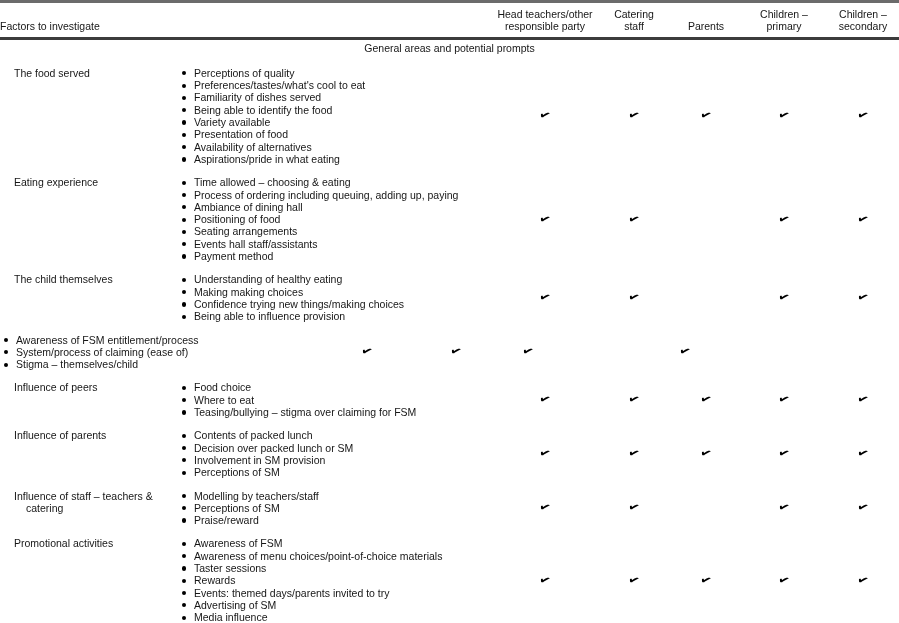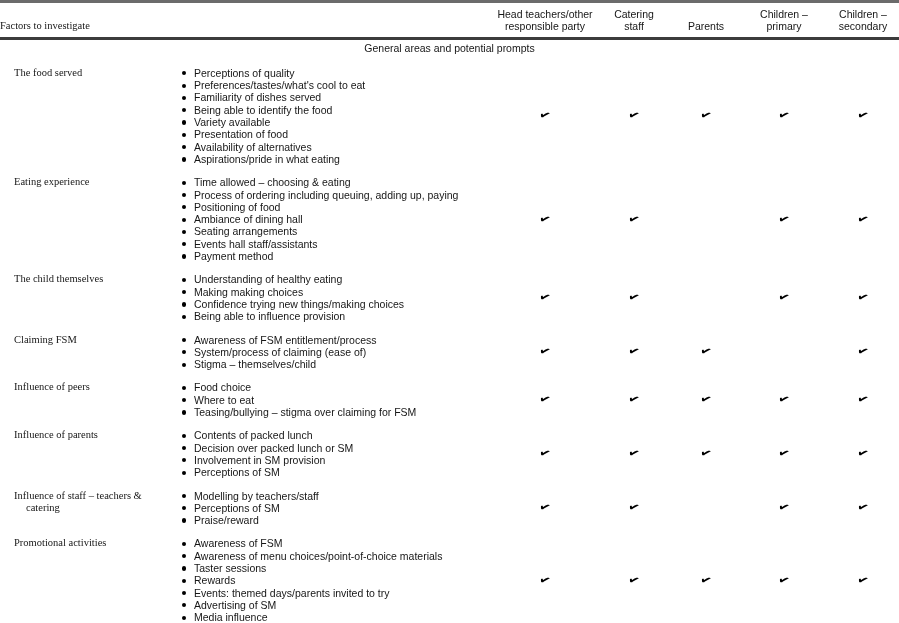--- a/index.html
+++ b/index.html
@@ -36,21 +36,21 @@
   .hcell { box-sizing: border-box; }
   .hcell .hline {
     text-align: center;
     white-space: nowrap;
   }
   .hcell.factor-head {
     text-align: left;
     white-space: nowrap;
   }
   
-  .w-factor  { width: 178px; font-family: Liberation Serif, serif; }
+  .w-factor  { width: 178px; }
   .w-prompts { width: 315px; }
   .w-c0 { width: 104px; }
   .w-c1 { width: 74px; }
   .w-c2 { width: 70px; }
   .w-c3 { width: 86px; }
   .w-c4 { width: 72px; }
   
   .tbody { padding: 2px 0 6px 0; }
   .section-label { margin: 0 0 13px 0; text-align: center; }
   .row { display: flex; margin-bottom: 11px; }
@@ -156,22 +156,22 @@
         <div class="checkcell w-c4">
             <span class="check-glyph">✔</span>
           </div>
       </div>
 
       <div class="row">
         <div class="factor-cell w-factor">Eating experience</div>
         <ul class="prompts w-prompts">
           <li>Time allowed – choosing &amp; eating</li>
           <li>Process of ordering including queuing, adding up, paying</li>
+          <li>Ambiance of dining hall</li>
           <li>Positioning of food</li>
-          <li>Ambiance of dining hall</li>
           <li>Seating arrangements</li>
           <li>Events hall staff/assistants</li>
           <li>Payment method</li>
         </ul>
         <div class="checkcell w-c0">
             <span class="check-glyph">✔</span>
           </div>
         <div class="checkcell w-c1">
             <span class="check-glyph">✔</span>
           </div>
@@ -205,21 +205,20 @@
           </div>
         <div class="checkcell w-c3">
             <span class="check-glyph">✔</span>
           </div>
         <div class="checkcell w-c4">
             <span class="check-glyph">✔</span>
           </div>
       </div>
 
       <div class="row">
-        <div class="factor-cell w-factor">Claiming FSM</div>
         <ul class="prompts w-prompts">
           <li>Awareness of FSM entitlement/process</li>
           <li>System/process of claiming (ease of)</li>
           <li>Stigma – themselves/child</li>
         </ul>
         <div class="checkcell w-c0">
             <span class="check-glyph">✔</span>
           </div>
         <div class="checkcell w-c1">
             <span class="check-glyph">✔</span>

